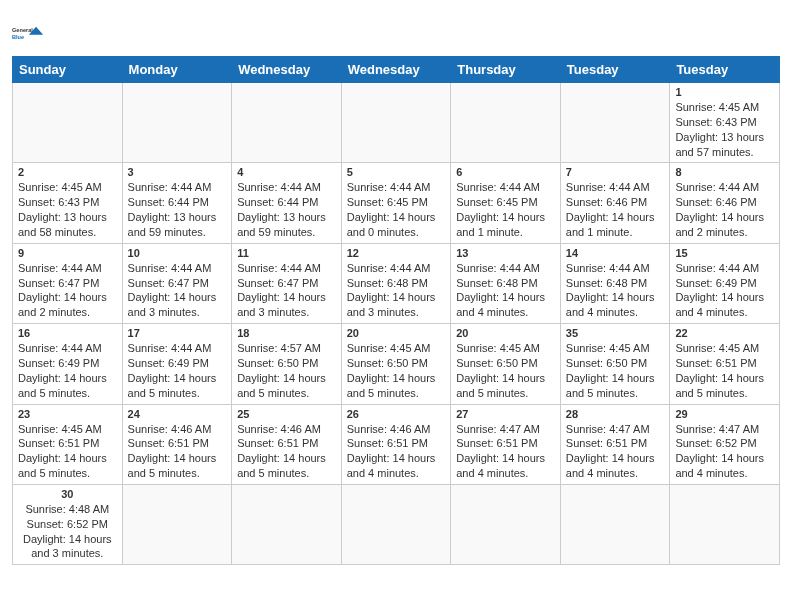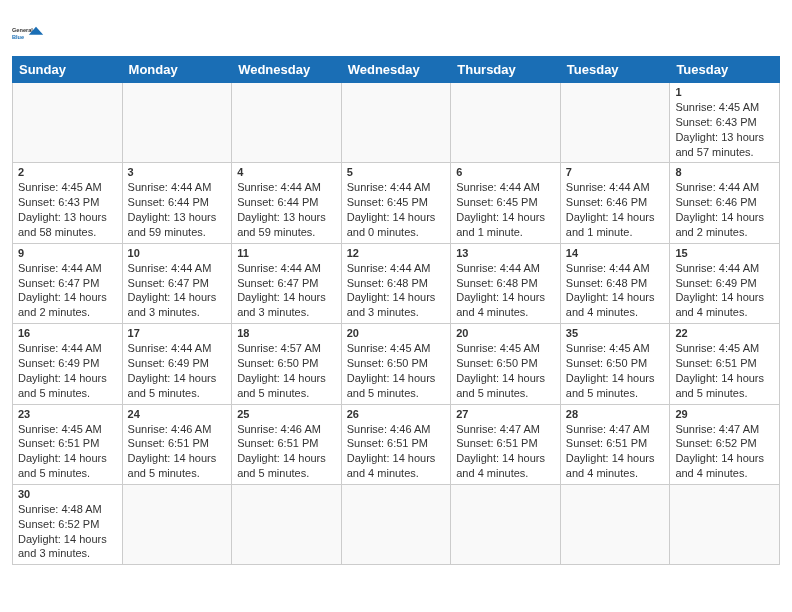--- a/index.html
+++ b/index.html
@@ -74,20 +74,21 @@
       font-size: 11px;
       margin-bottom: 2px;
     }
     .cell-text {
       font-size: 11px;
       line-height: 1.35;
       color: #333;
     }
     tr.last-row td {
       height: 60px;
+      text-align: center;
     }
   </style>
 </head>
 <body>
 
 <div class="page">
   <div class="header">
     <div class="logo">
       <svg class="logo-icon" viewBox="0 0 80 40" width="80" height="40">
           <text x="0" y="16" font-size="14" font-weight="bold" fill="#333">General</text>

